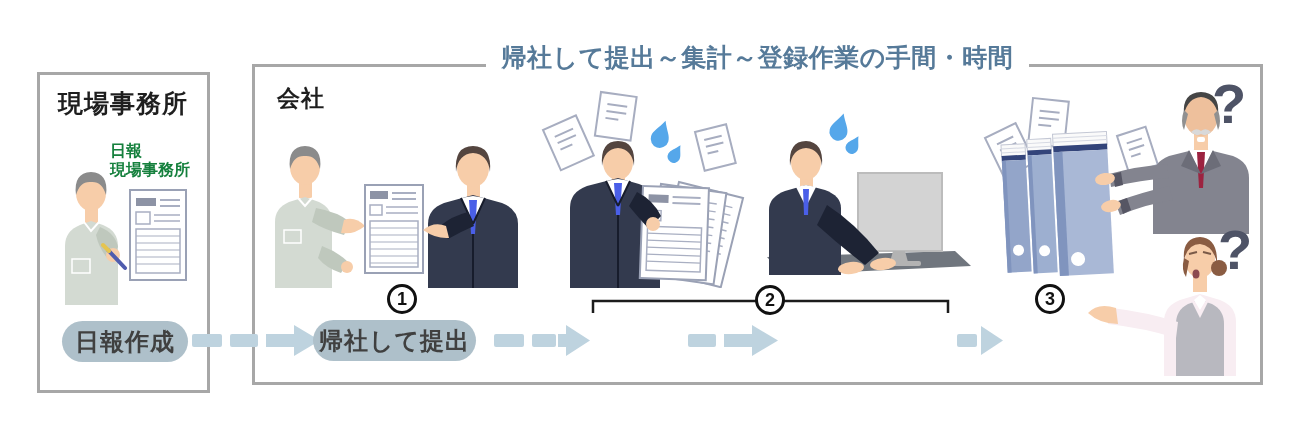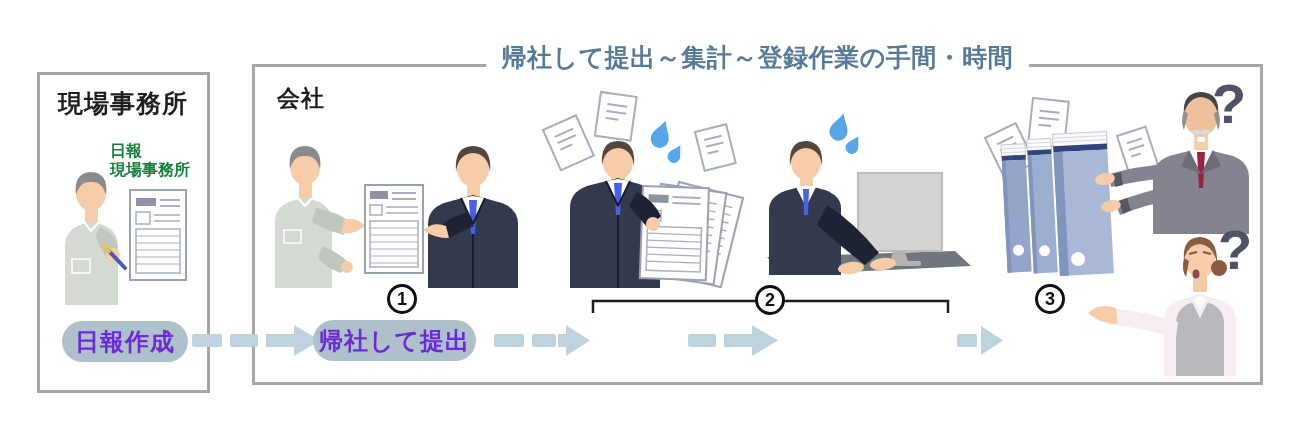--- a/index.html
+++ b/index.html
@@ -10,21 +10,21 @@
   .company-box{left:252px;top:64px;width:1011px;height:321px;text-decoration:underline;}
   .box-title{position:absolute;font-weight:bold;color:#1e1e1e;}
   .field-title{left:18px;top:12px;font-size:25px;letter-spacing:1px;}
   .company-title{left:22px;top:16px;font-size:23px;letter-spacing:1px;}
   .header-wrap{position:absolute;left:252px;top:42px;width:1011px;text-align:center;z-index:5;pointer-events:none;}
   .header{display:inline-block;background:#fff;padding:0 16px;font-size:25px;font-weight:bold;
           color:var(--header-text);letter-spacing:.5px;line-height:30px;}
   .doc-label{position:absolute;left:110px;top:141px;width:90px;text-align:left;font-size:16px;
              font-weight:bold;line-height:1.2;color:#15803d;z-index:4;}
   .pill{position:absolute;height:41px;background:var(--pill-bg);border-radius:21px;display:flex;
-        align-items:center;justify-content:center;font-size:24px;font-weight:bold;color:#6d28d9;
+        align-items:center;justify-content:center;font-size:24px;font-weight:bold;color:#404040;
         z-index:5;letter-spacing:1px;white-space:nowrap;font-family:Liberation Serif, serif;}
   .pill-create{left:62px;top:321px;width:126px;}
   .pill-submit{left:313px;top:320px;width:163px;}
   .pill-aggregate{left:592px;top:320px;width:90px;}
   .pill-excel{left:780px;top:320px;width:172px;}
   .pill-store{left:1005px;top:320px;width:98px;}
   .stepnum{position:absolute;width:30px;height:30px;border:3px solid #111;border-radius:50%;background:#fff;
            display:flex;align-items:center;justify-content:center;font-size:18px;font-weight:bold;color:#111;
            z-index:6;box-sizing:border-box;}
   .num1{left:387px;top:284px;}.num2{left:755px;top:285px;}.num3{left:1035px;top:284px;}

